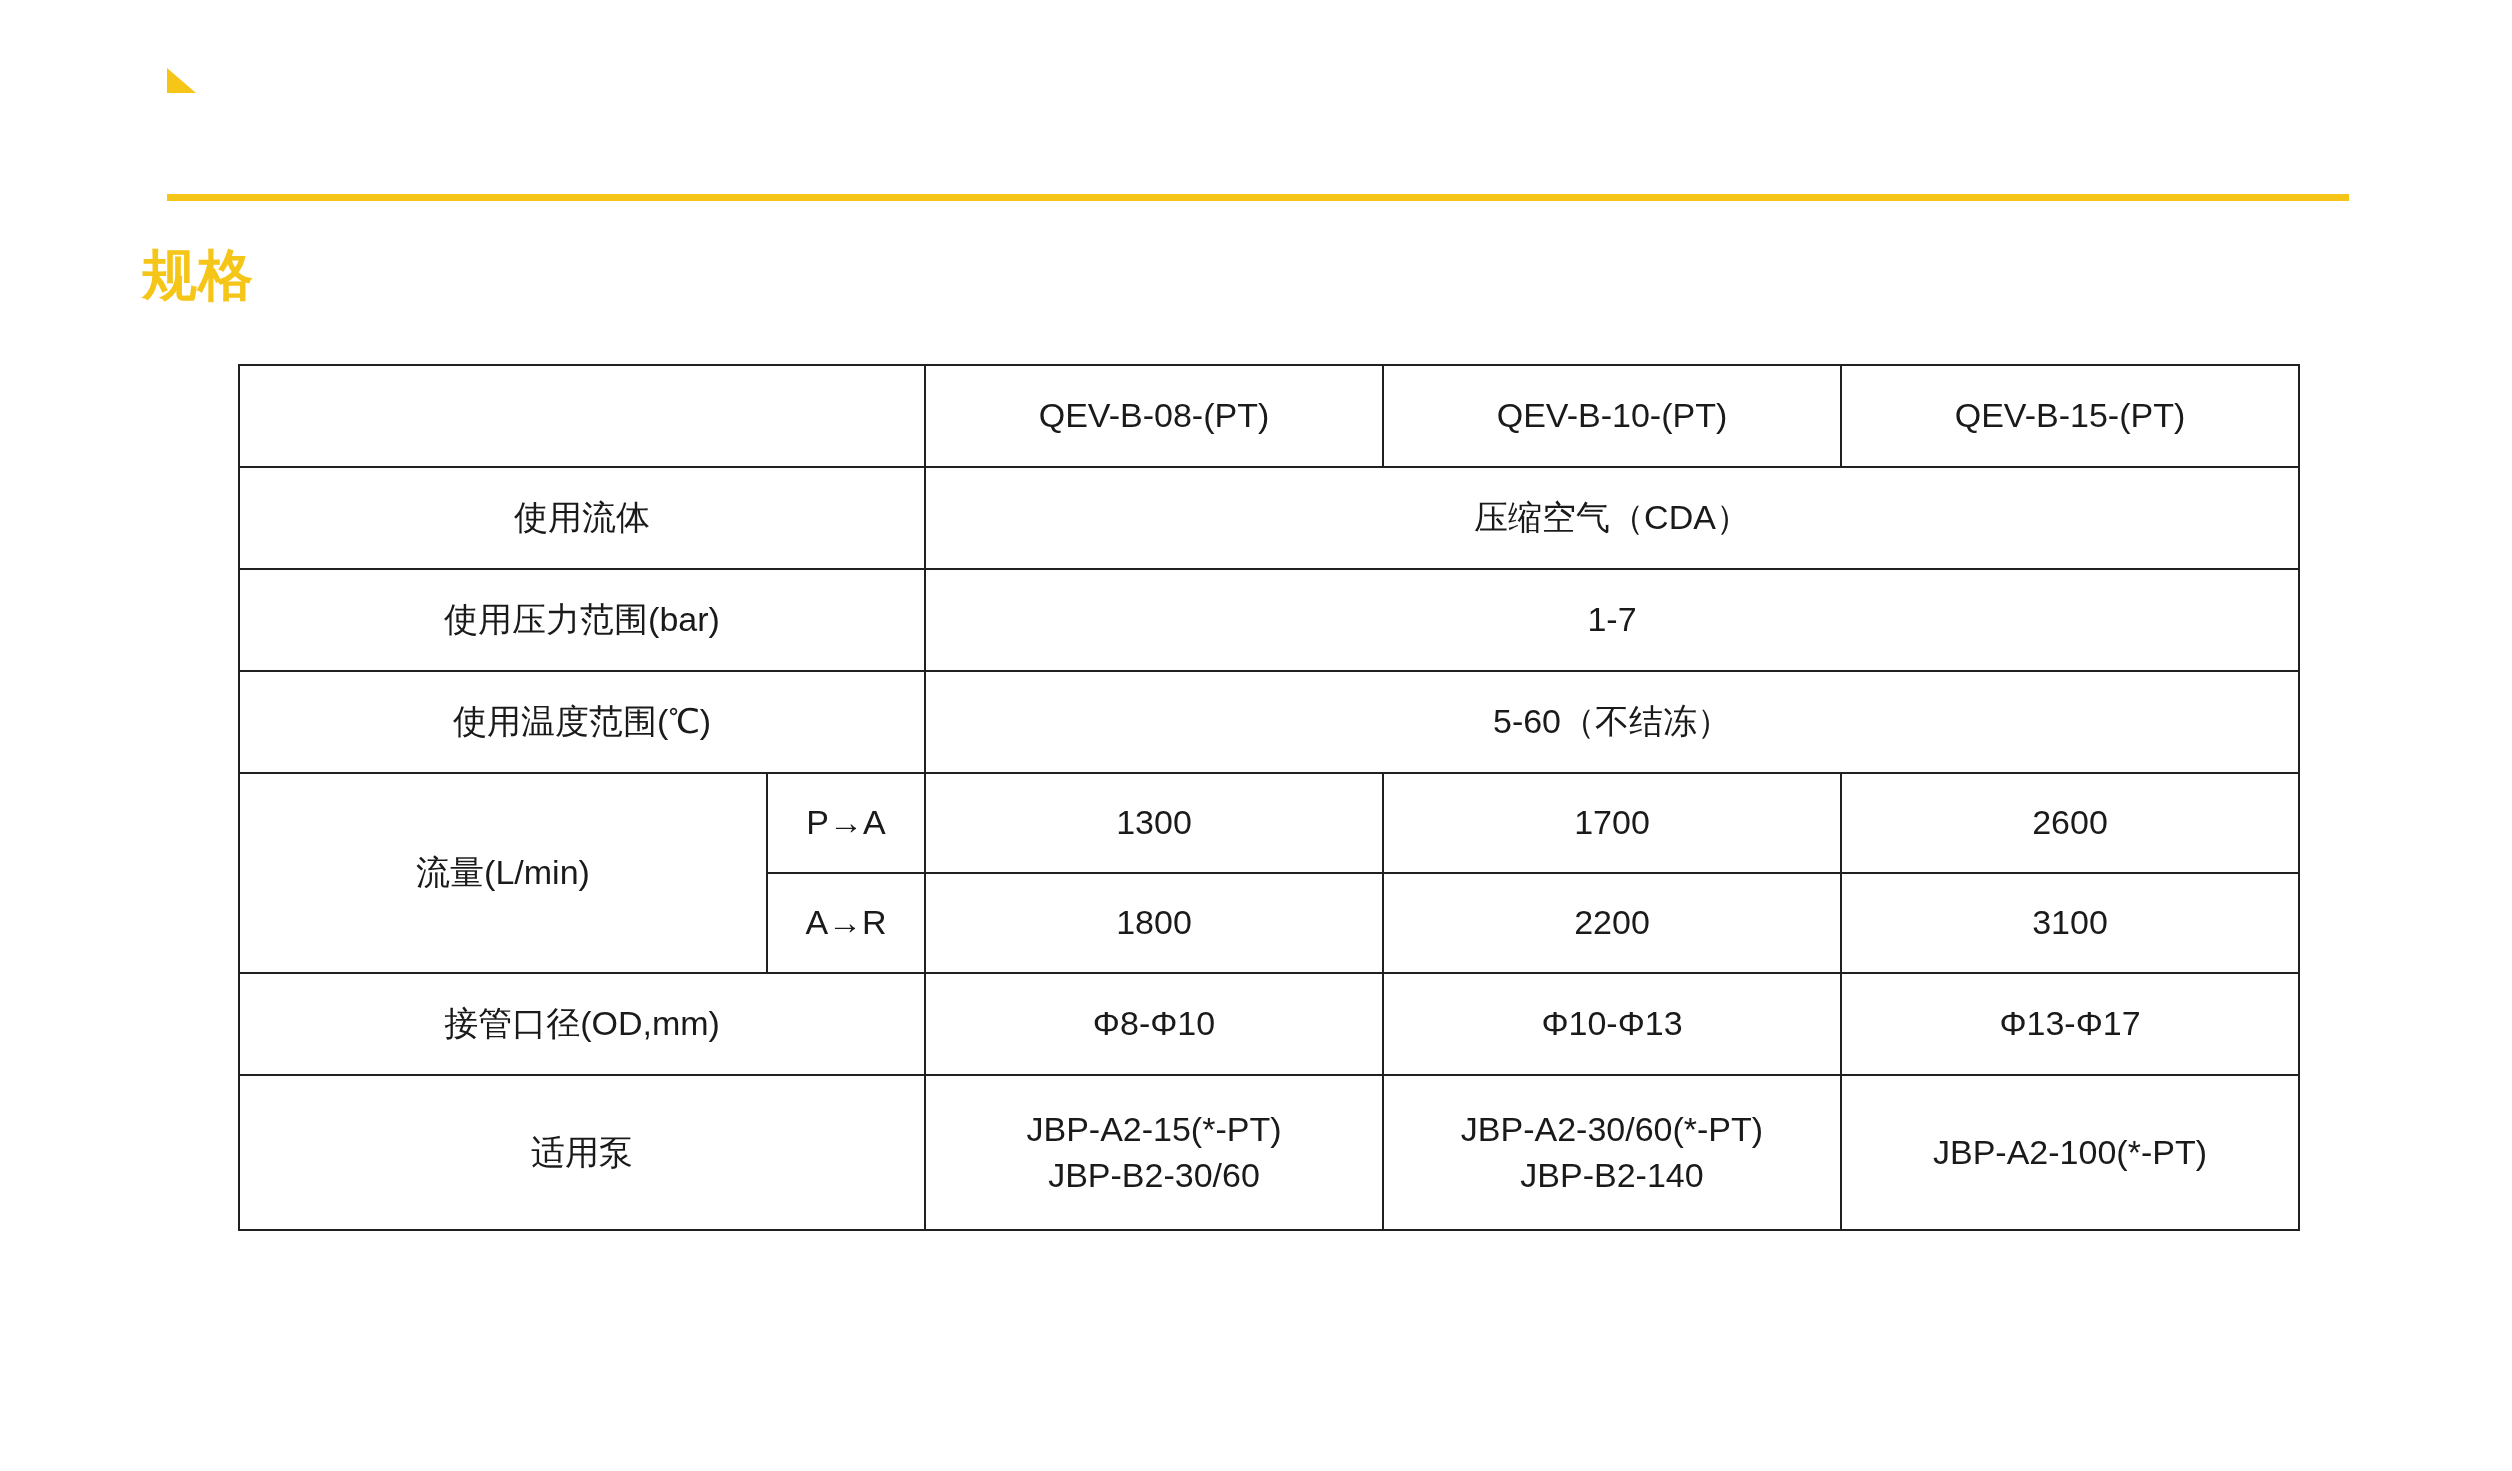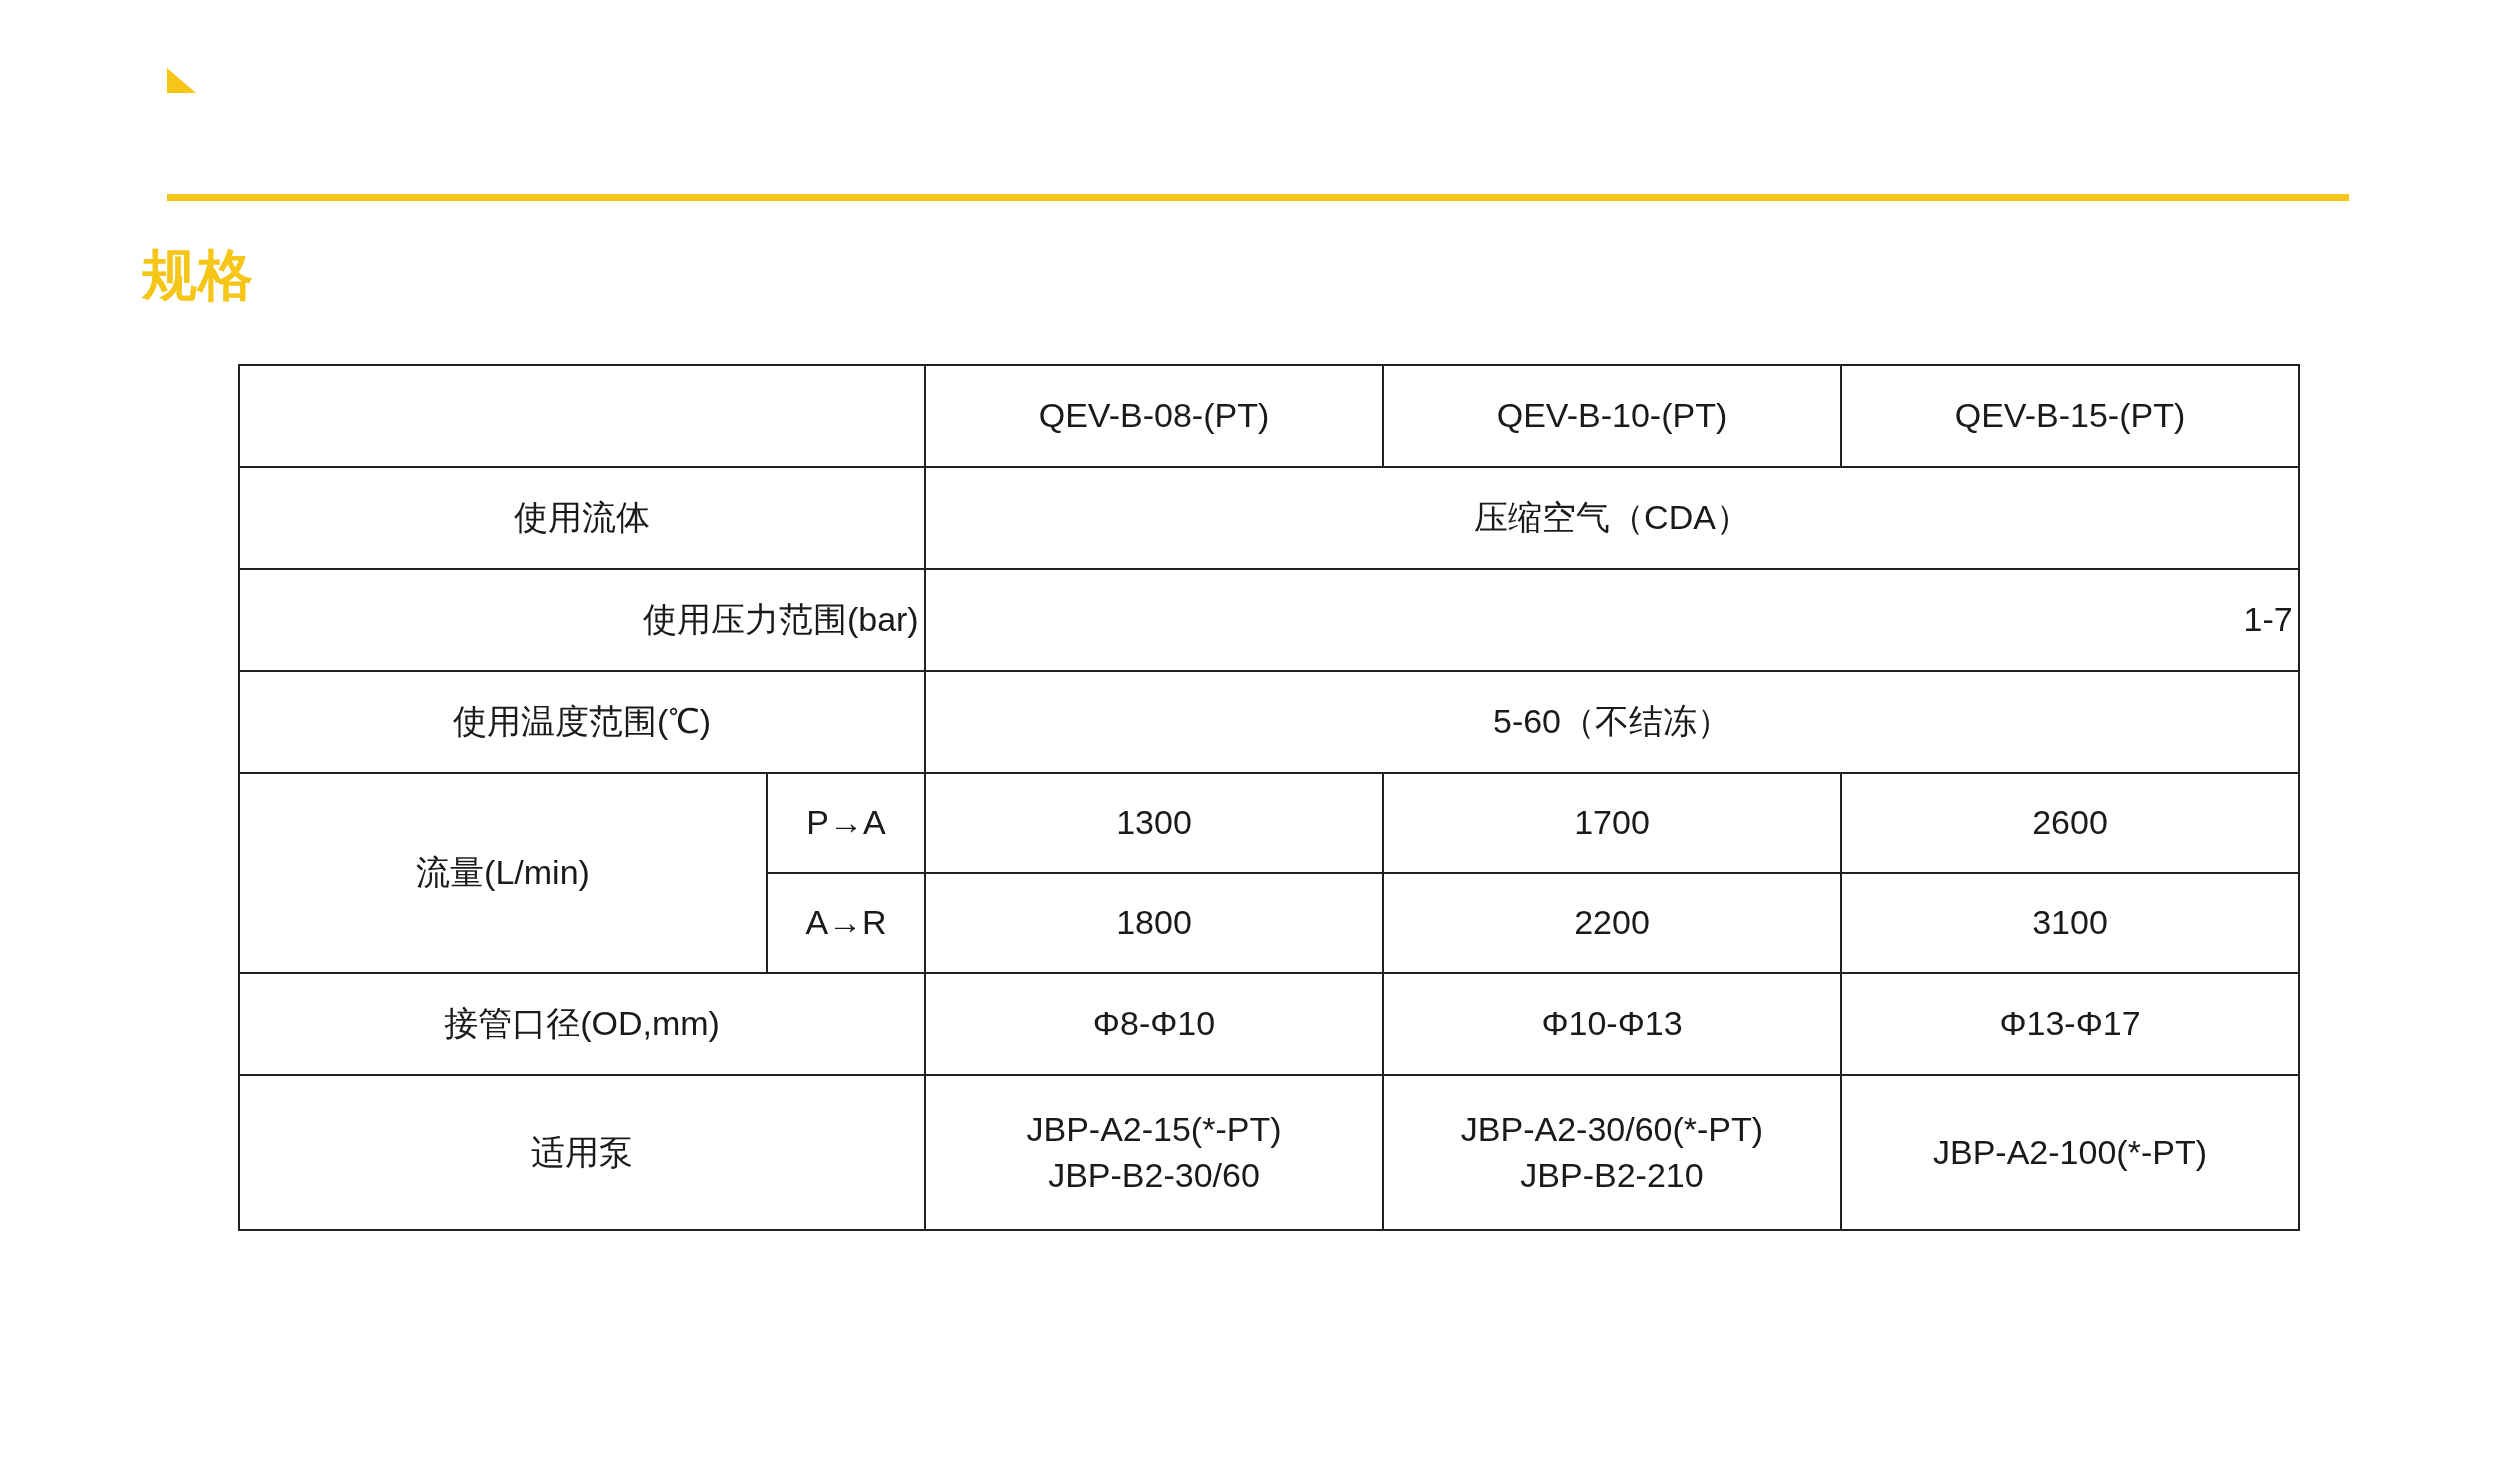--- a/index.html
+++ b/index.html
@@ -92,21 +92,21 @@
     vertical-align: middle;
     padding: 0 5.3px;
     line-height: 1.35;
   }
   .col-label { width: 528px; }
   .col-sub   { width: 158px; }
   .col-model { width: 458px; }
 
   tr.r-head td { height: 100px; }
   tr.r-fluid td { height: 100px; }
-  tr.r-press td { height: 100px; text-align: right; }
+  tr.r-press td { height: 100px; }
   tr.r-temp td { height: 100px; }
   tr.r-flow1 td { height: 98px; }
   tr.r-flow2 td { height: 98px; }
   tr.r-od td { height: 100px; }
   tr.r-pump td { height: 153px; }
 
   .label-cell { font-size: 34px; margin-top: 41px; }
   .sub-cell { font-size: 33px; }
   .two-line { line-height: 1.5; margin-left: 18px; }
 </style>
@@ -177,21 +177,21 @@
         </tr>
 
         <tr class="r-pump">
           <td colspan="2" class="label-cell">适用泵</td>
           <td class="two-line">
             <div>JBP-A2-15(*-PT)</div>
             <div>JBP-B2-30/60</div>
           </td>
           <td class="two-line">
             <div>JBP-A2-30/60(*-PT)</div>
-            <div>JBP-B2-210</div>
+            <div>JBP-B2-140</div>
           </td>
           <td>
             <div>JBP-A2-100(*-PT)</div>
           </td>
         </tr>
       </tbody>
     </table>
   </div>
 
 </div>

